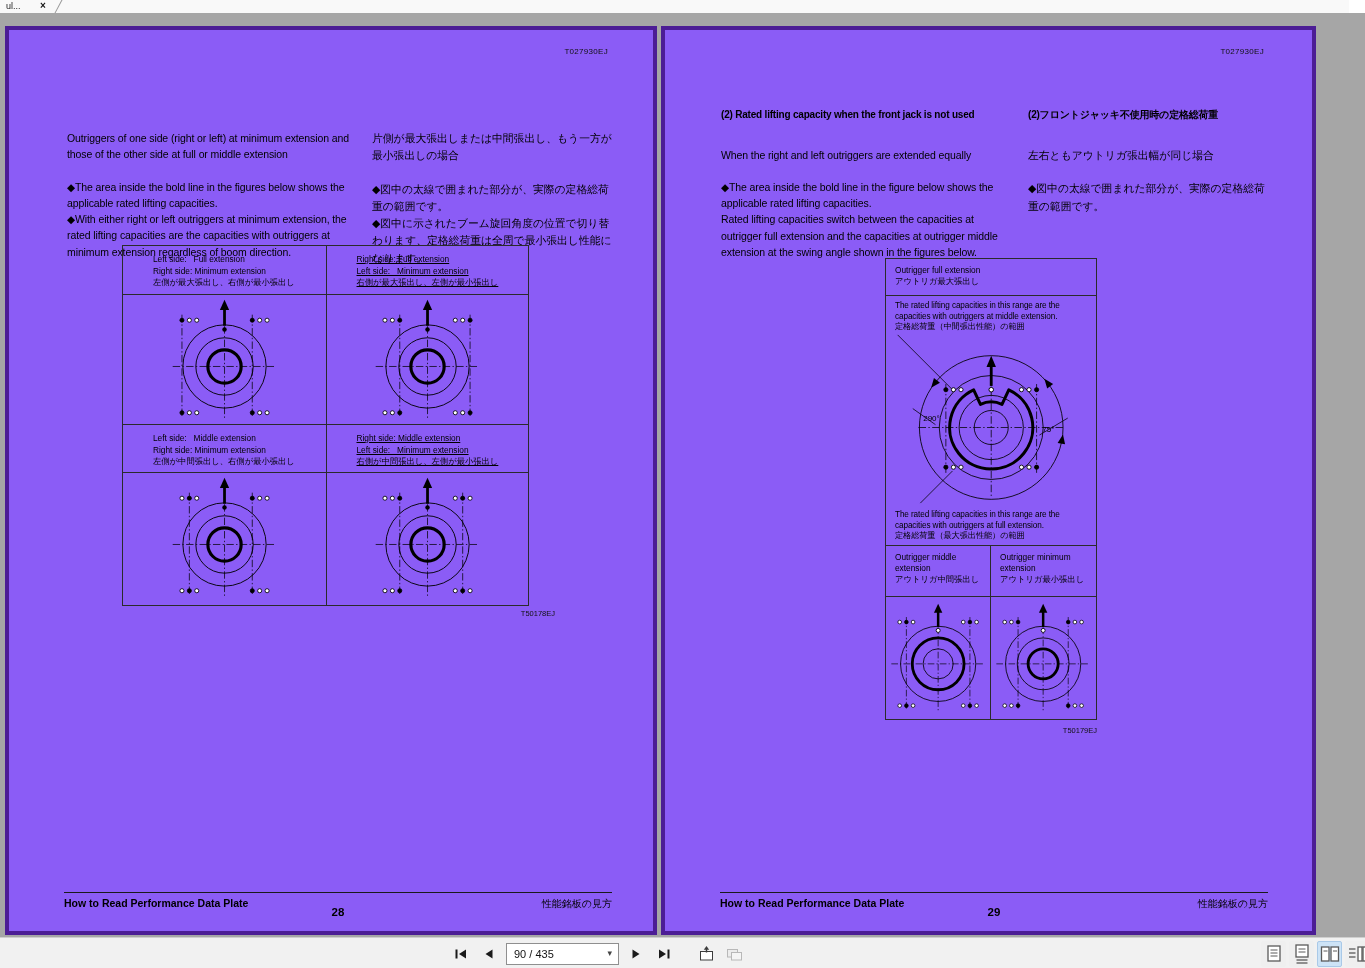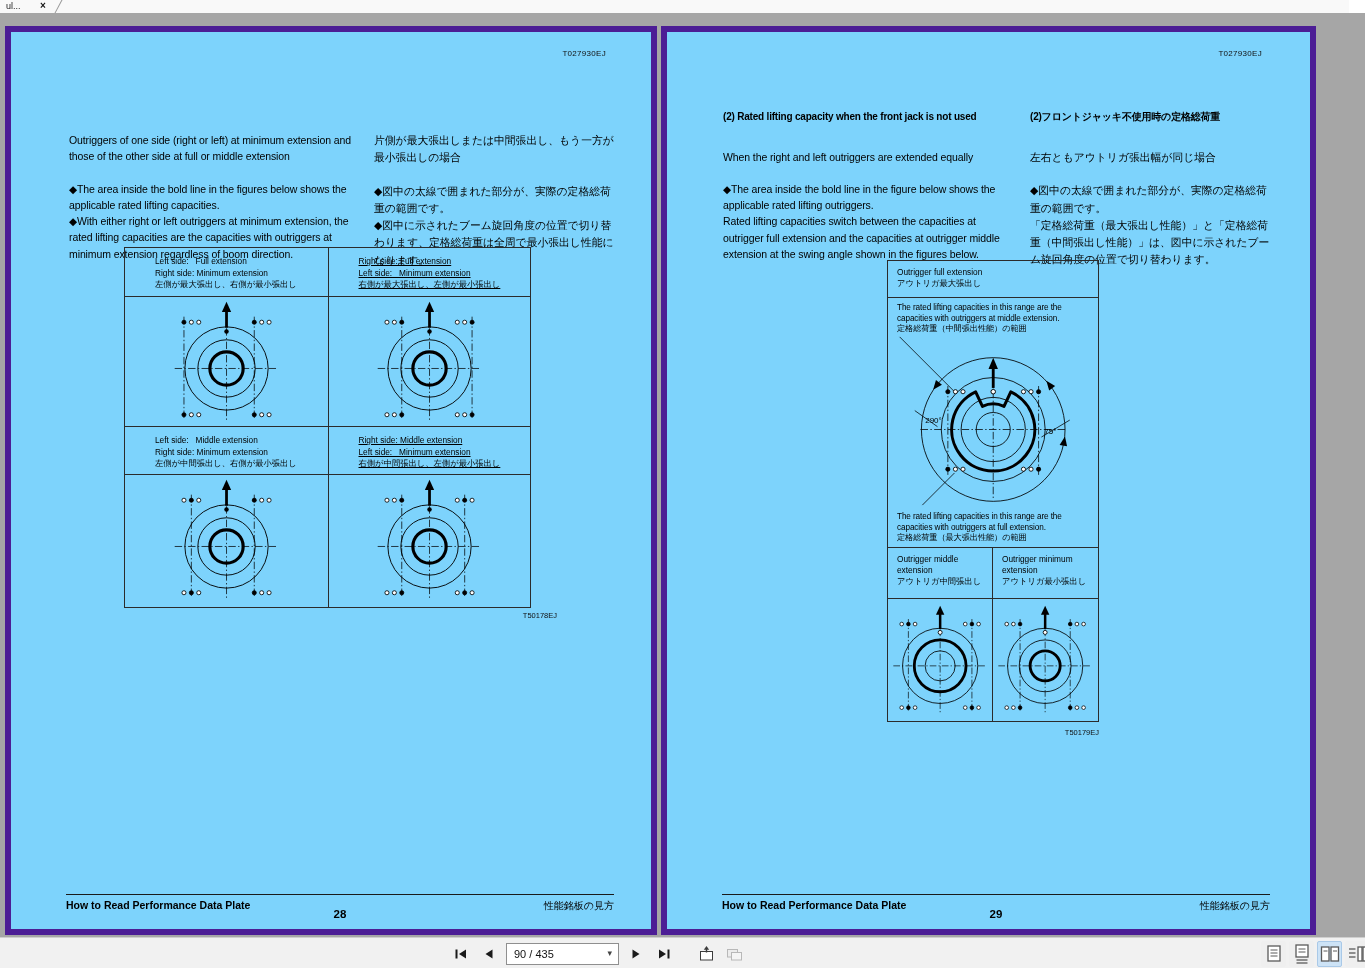--- a/index.html
+++ b/index.html
@@ -7,21 +7,21 @@
   body { font-family:"Liberation Sans","DejaVu Sans",sans-serif; background:#fff; position:relative; }
 
   
   .tabbar { position:absolute; top:0; left:0; right:16px; height:13px; background:#f9f9f9; }
   .tab { position:absolute; left:0; top:0; width:56px; height:13px; font-size:9px; color:#222; }
   .tab-title { position:absolute; left:6px; top:1px; }
   .tab-close { position:absolute; left:40px; top:0px; font-size:10px; font-weight:bold; color:#111; cursor:default; }
   .tab-edge { position:absolute; left:58px; top:-3px; width:1px; height:19px; background:#999; transform:rotate(28deg); }
 
   .canvas { position:absolute; top:13px; left:0; right:0; height:924px; background:#a6a6a6; }
-  .page { position:absolute; top:13px; background:#7dd3fc; border:6px solid #4c1d95; }
+  .page { position:absolute; top:13px; background:#8b5cf6; border:4px solid #4c1d95; }
   .page-left  { left:5px;   width:652px; height:909px; }
   .page-right { left:661px; width:655px; height:909px; }
 
   .doc-code { position:absolute; top:17px; font-size:8px; color:#111; letter-spacing:.3px; }
   .doc-code.l { right:45px; }
   .doc-code.r { right:48px; }
 
   
   .col { position:absolute; color:#000; }
   .col-en { font-size:10.5px; line-height:1.55; letter-spacing:-0.1px; }
@@ -243,28 +243,27 @@
     <div class="footer-jp">性能銘板の見方</div>
     <div class="footer-num">28</div>
   </div>
 
   <div class="page page-right">
     <div class="doc-code r">T027930EJ</div>
 
     <div class="col col-en rp-en">
       <p class="heading mb9">(2) Rated lifting capacity when the front jack is not used</p>
       <p class="mb16">When the right and left outriggers are extended equally</p>
-      <p>◆The area inside the bold line in the figure below shows the applicable rated lifting outriggers.</p>
+      <p>◆The area inside the bold line in the figure below shows the applicable rated lifting capacities.</p>
       <p>Rated lifting capacities switch between the capacities at outrigger full extension and the capacities at outrigger middle extension at the swing angle shown in the figures below.</p>
     </div>
     <div class="col col-jp rp-jp">
       <p class="heading mb9">(2)フロントジャッキ不使用時の定格総荷重</p>
       <p class="mb16">左右ともアウトリガ張出幅が同じ場合</p>
       <p>◆図中の太線で囲まれた部分が、実際の定格総荷重の範囲です。</p>
-      <p>「定格総荷重（最大張出し性能）」と「定格総荷重（中間張出し性能）」は、図中に示されたブーム旋回角度の位置で切り替わります。</p>
     </div>
 
     <div class="rp-fig">
       <div class="rp-head">
         <div>Outrigger full extension</div>
         <div>アウトリガ最大張出し</div>
       </div>
       <div class="rp-mid">
         <div class="note">
           <div>The rated lifting capacities in this range are the capacities with outriggers at middle extension.</div>

